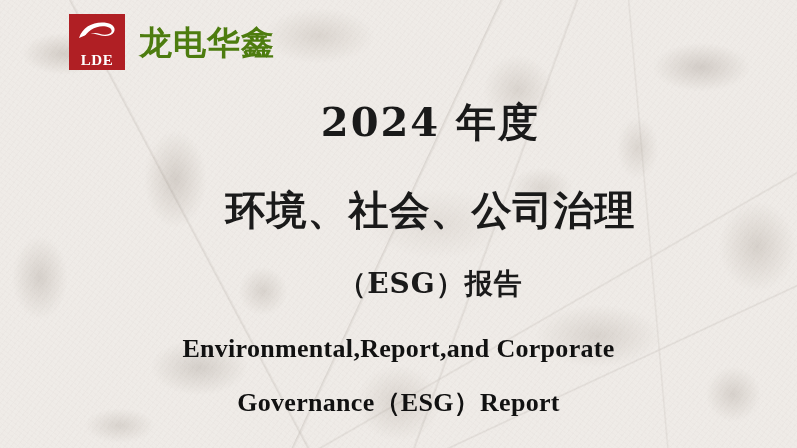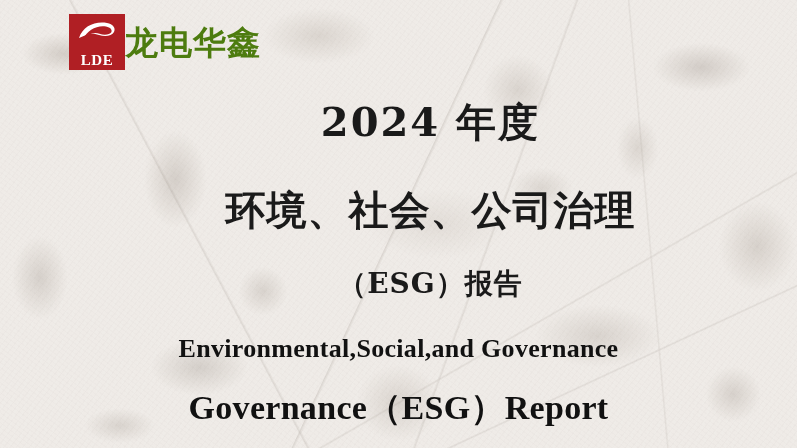--- a/index.html
+++ b/index.html
@@ -71,20 +71,21 @@
     inset: 0;
   }
 
   
   .logo-block {
     position: absolute;
     left: 69px;
     top: 14px;
     display: flex;
     align-items: center;
+    gap: 14px;
   }
   .logo-mark {
     position: relative;
     width: 56px;
     height: 56px;
     background: #b01f24;
     display: flex;
     flex-direction: column;
     align-items: center;
     justify-content: flex-end;
@@ -137,21 +138,21 @@
     position: absolute;
     left: 0;
     width: 797px;
     text-align: center;
     font-family: "Liberation Serif", serif;
     font-weight: bold;
     color: #111111;
     white-space: nowrap;
   }
   .subtitle-line-1 { top: 334px; font-size: 26px; letter-spacing: 0.3px; }
-  .subtitle-line-2 { top: 385px; font-size: 34px; letter-spacing: 0.3px; }
+  .subtitle-line-2 { top: 385px; font-size: 26px; letter-spacing: 0.3px; }
 </style>
 </head>
 <body>
 
 <div class="page">
   <div class="texture"></div>
   <div class="grain"></div>
   <div class="crinkle"></div>
 
   <div class="content">
@@ -164,17 +165,17 @@
         </svg>
         <div class="lde">LDE</div>
       </div>
       <div class="logo-text">龙电华鑫</div>
     </div>
 
     <div class="title-zh title-line-1">2024 年度</div>
     <div class="title-zh title-line-2">环境、社会、公司治理</div>
     <div class="title-zh title-line-3">（ESG）报告</div>
 
-    <div class="subtitle subtitle-line-1">Environmental,Social,and Governance</div>
+    <div class="subtitle subtitle-line-1">Environmental,Report,and Corporate</div>
     <div class="subtitle subtitle-line-2">Governance（ESG）Report</div>
 
   </div>
 </div>
 
 </body></html>

